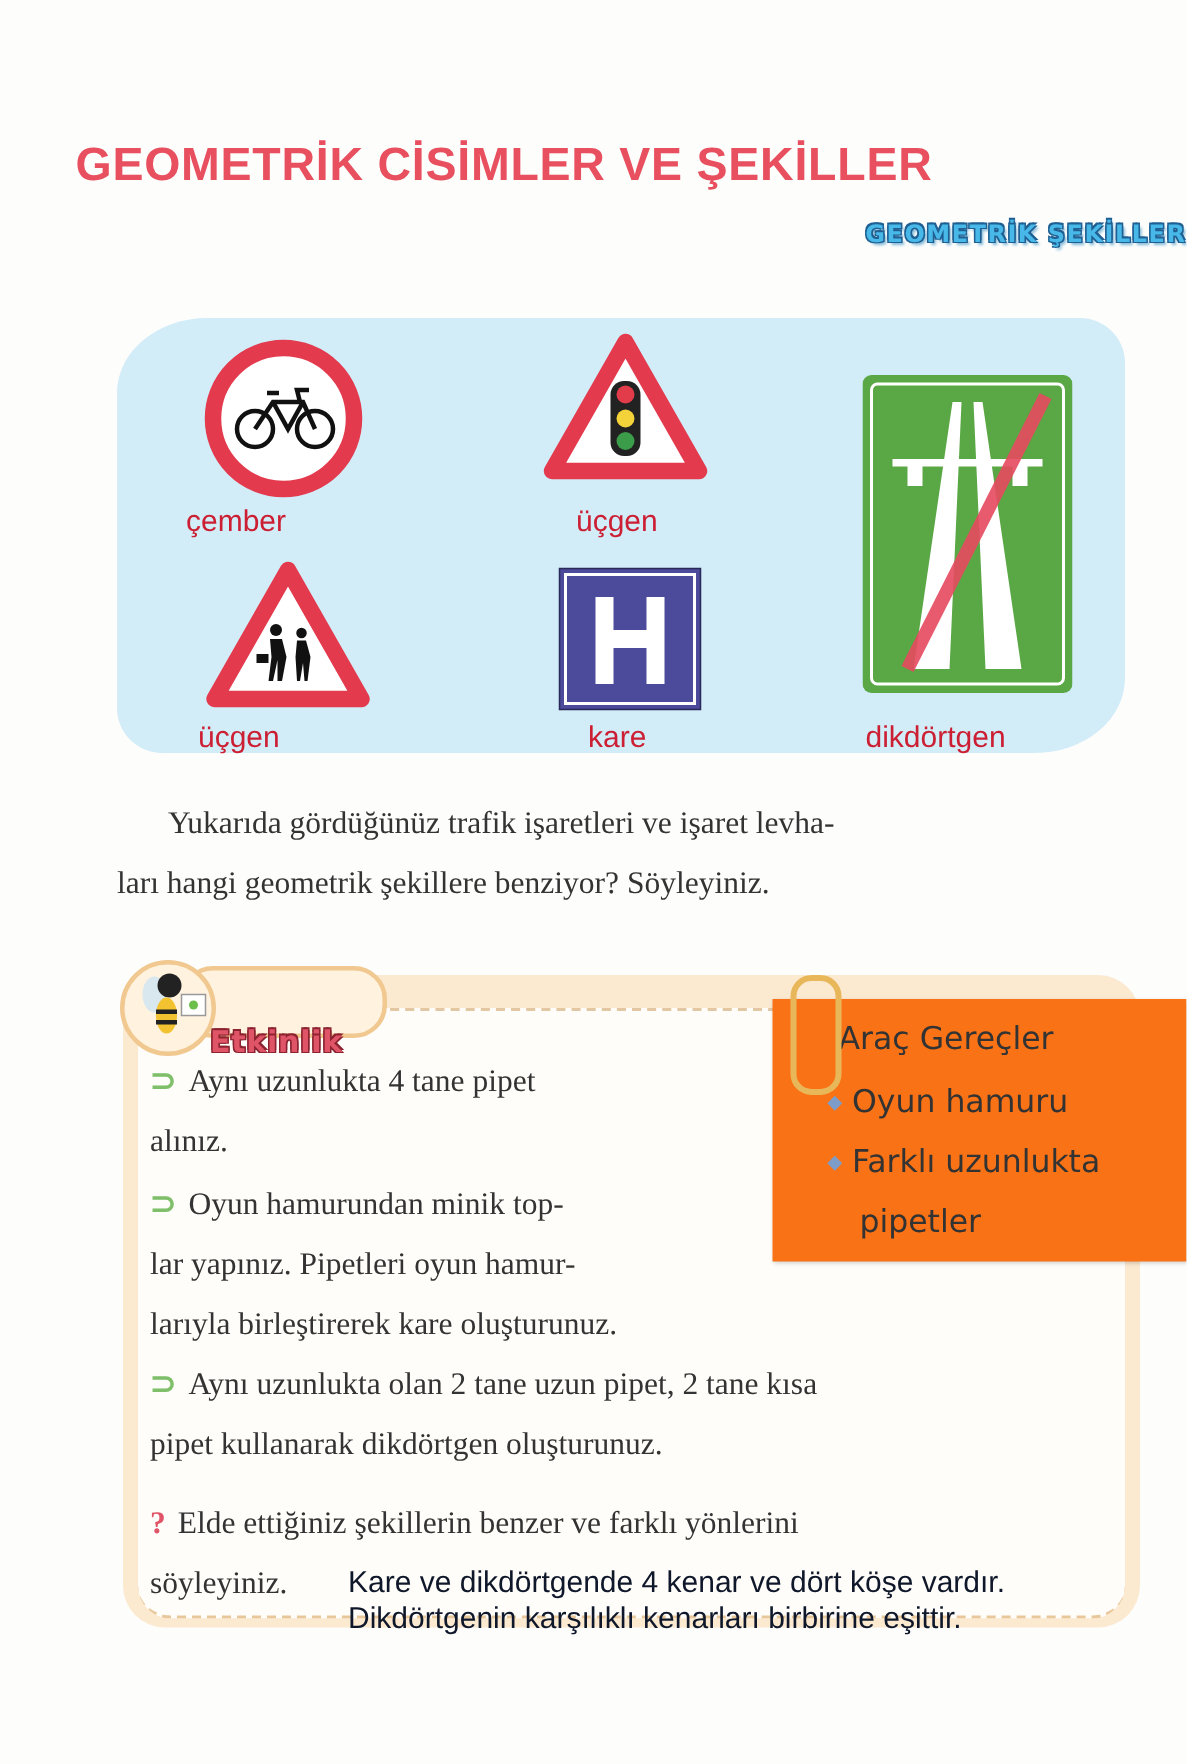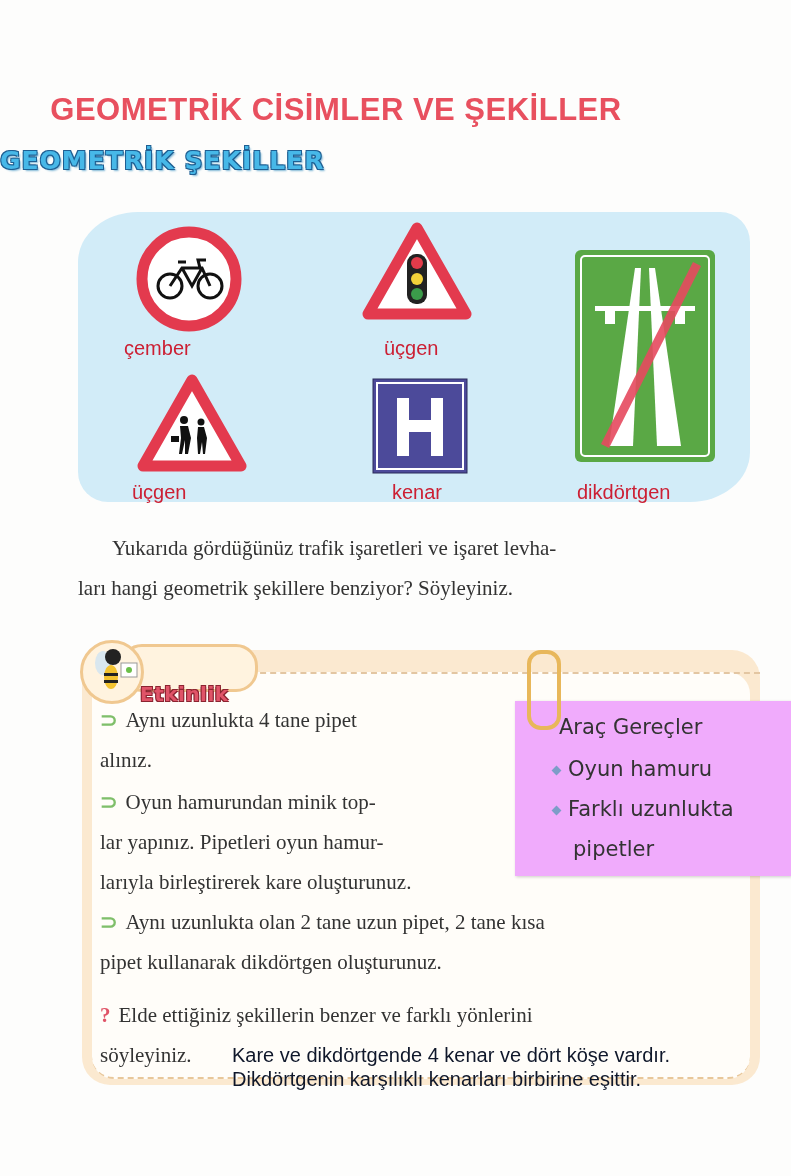--- a/index.html
+++ b/index.html
@@ -1,30 +1,30 @@
 <!DOCTYPE html>
 <html><head>
 <meta charset="utf-8">
 <style>
   html, body { margin:0; padding:0; }
   body { width:791px; height:1176px; background:#fdfdfc; position:relative; overflow:hidden; font-family:"DejaVu Sans", sans-serif; }
   .abs { position:absolute; }
   .title-main { left:0; width:672px; top:92px; text-align:center; font-family:"Liberation Sans", sans-serif; font-weight:bold; font-size:31px; color:#e8505f; letter-spacing:0.5px; }
-  .title-sub { left:0; width:791px; top:146px; text-align:left; font-family:"DejaVu Sans", sans-serif; font-weight:bold; font-size:25px; color:#47b8e8; letter-spacing:1px;
+  .title-sub { left:0; width:791px; top:146px; text-align:right; font-family:"DejaVu Sans", sans-serif; font-weight:bold; font-size:16px; color:#47b8e8; letter-spacing:1px;
     text-shadow: -1px -1px 0 #1f5f92, 1px -1px 0 #1f5f92, -1px 1px 0 #1f5f92, 1px 1px 0 #1f5f92, 2px 2px 2px #7fb7d6; }
   .sign-panel { left:78px; top:212px; width:672px; height:290px; background:#d2ecf8; border-radius:60px 30px 60px 30px / 50px 30px 50px 30px; }
   .sign-label { font-family:"Liberation Sans", sans-serif; font-size:20px; color:#cc1f33; }
   .body-text { font-family:Liberation Serif, serif; font-size:21px; color:#333; line-height:40px; }
   .etk-box { left:82px; top:650px; width:678px; height:435px; background:#fbe9d0; border-radius:28px; }
   .etk-inner { left:92px; top:672px; width:658px; height:405px; background:#fffdf9; border-radius:22px; border-bottom:2px dashed #e8c79a; }
   .etk-dash { left:250px; top:672px; width:510px; border-top:2px dashed #e3c6a2; }
   .etk-badge { left:120px; top:644px; width:132px; height:42px; background:#fff3df; border:3px solid #f0c890; border-radius:22px; }
   .etk-label { left:140px; top:682px; font-family:"DejaVu Sans", sans-serif; font-weight:bold; font-size:20px; color:#e05468; text-shadow:-1px -1px 0 #8c2330,1px -1px 0 #8c2330,-1px 1px 0 #8c2330,1px 1px 0 #8c2330; letter-spacing:0.5px; }
   .bee-circle { left:80px; top:640px; width:58px; height:58px; border-radius:50%; background:#fff3df; border:3px solid #f0c890; }
-  .arac { left:515px; top:666px; width:276px; height:175px; background:#f0abfc; box-shadow:1px 1px 3px rgba(0,0,0,0.2);margin-top:35px; }
+  .arac { left:515px; top:666px; width:276px; height:175px; background:#f97316; box-shadow:1px 1px 3px rgba(0,0,0,0.2); }
   .arac-title { font-family:"DejaVu Sans", sans-serif; font-size:21px; color:#333; }
   .arac-item { font-family:"DejaVu Sans", sans-serif; font-size:21px; color:#333; }
   .diamond { display:inline-block; width:7px; height:7px; background:#7d9dc8; transform:rotate(45deg); margin-right:8px; vertical-align:middle; }
   .arrow { color:#7fbf6a; font-weight:bold; margin-right:8px; }
   .answer { font-family:"Liberation Sans", sans-serif; font-size:20px; color:#0f172a; line-height:24px; }
   .clip { left:527px; top:650px; width:26px; height:72px; border:4px solid #e8b75a; border-radius:14px; border-bottom-color:#e8b75a; }
 </style>
 </head>
 <body>
 
@@ -62,21 +62,21 @@
     <rect x="34" y="62" width="8" height="6"></rect>
   </g>
 </svg>
 <div class="abs sign-label" style="left:132px;top:481px">üçgen</div>
 
 <svg class="abs" style="left:372px;top:378px" width="96" height="96">
   <rect x="1" y="1" width="94" height="94" fill="#4c4a9a" stroke="#2a2a5a" stroke-width="1"></rect>
   <rect x="5" y="5" width="86" height="86" fill="none" stroke="#fff" stroke-width="2"></rect>
   <path d="M25 20 H37 V42 H59 V20 H71 V78 H59 V54 H37 V78 H25 Z" fill="#fff"></path>
 </svg>
-<div class="abs sign-label" style="left:392px;top:481px">kenar</div>
+<div class="abs sign-label" style="left:392px;top:481px">kare</div>
 
 <svg class="abs" style="left:575px;top:250px" width="140" height="212">
   <rect x="0" y="0" width="140" height="212" rx="6" fill="#5aa845"></rect>
   <rect x="6" y="6" width="128" height="200" rx="4" fill="none" stroke="#fff" stroke-width="2"></rect>
   <polygon points="60,18 66,18 58,196 34,196" fill="#fff"></polygon>
   <polygon points="74,18 80,18 106,196 82,196" fill="#fff"></polygon>
   <rect x="20" y="56" width="100" height="5" fill="#fff"></rect>
   <rect x="30" y="60" width="10" height="14" fill="#fff"></rect>
     <rect x="100" y="60" width="10" height="14" fill="#fff"></rect>
   <line x1="122" y1="14" x2="30" y2="196" stroke="#e64a5f" stroke-width="9" opacity="0.9"></line>

